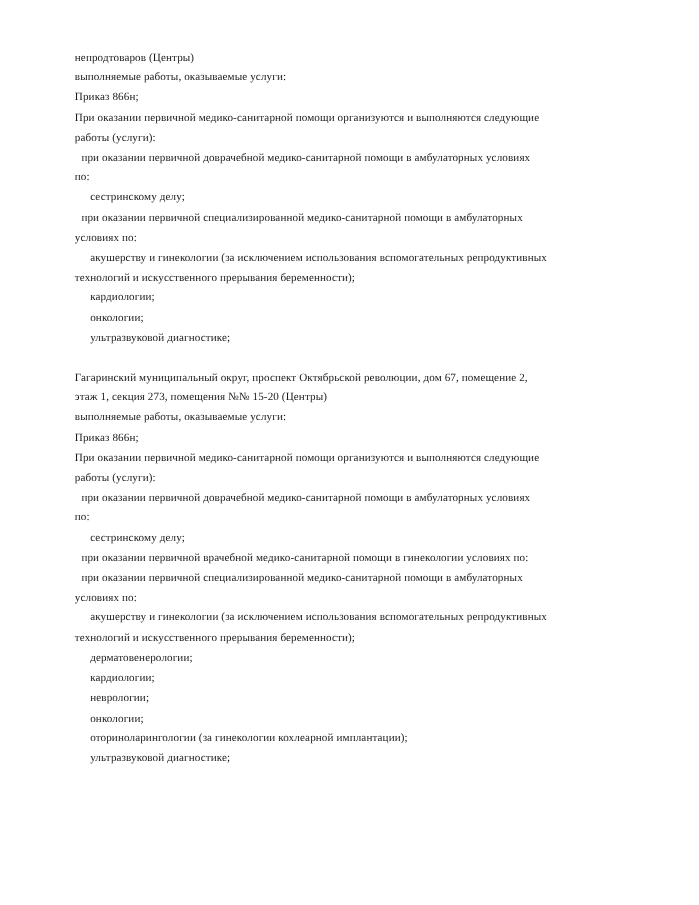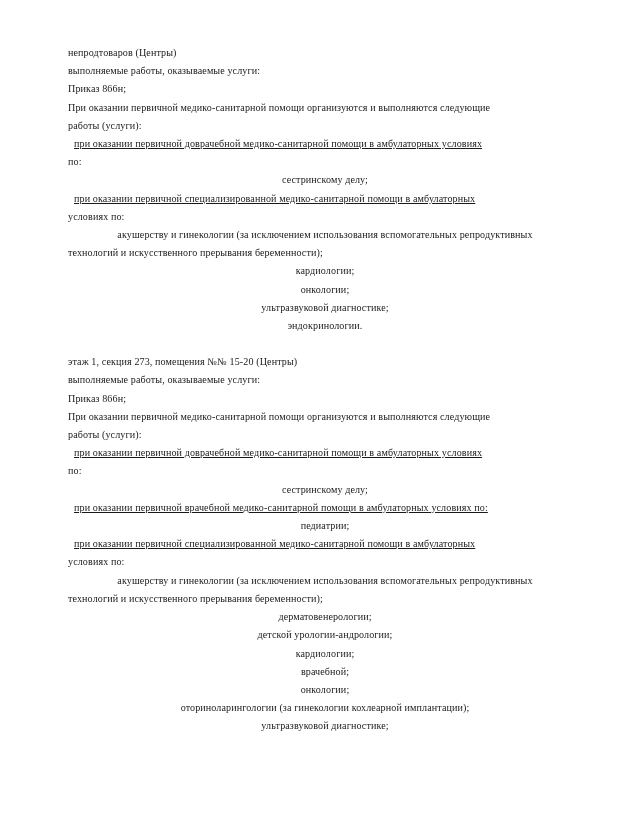--- a/index.html
+++ b/index.html
@@ -27,22 +27,22 @@
   }
   .line {
     font-size: 10.1px;
     line-height: 18.2px;
     text-align: left;
     white-space: pre-wrap;
     word-wrap: break-word;
     letter-spacing: 0.01em;
   }
   .indent-0 { padding-left: 0; }
-  .indent-1 { padding-left: 6px; text-decoration: underline; }
-  .indent-2 { padding-left: 14px; text-align: center; }
+  .indent-1 { padding-left: 6px; }
+  .indent-2 { padding-left: 14px; }
   .block-gap {
     height: 18px;
   }
   .para {
     margin: 0;
   }
 </style>
 </head>
 <body>
 
@@ -58,44 +58,42 @@
       <div class="line indent-1">при оказании первичной доврачебной медико-санитарной помощи в амбулаторных условиях</div>
       <div class="line indent-0">по:</div>
       <div class="line indent-2">сестринскому делу;</div>
       <div class="line indent-1">при оказании первичной специализированной медико-санитарной помощи в амбулаторных</div>
       <div class="line indent-0">условиях по:</div>
       <div class="line indent-2">акушерству и гинекологии (за исключением использования вспомогательных репродуктивных</div>
       <div class="line indent-0">технологий и искусственного прерывания беременности);</div>
       <div class="line indent-2">кардиологии;</div>
       <div class="line indent-2">онкологии;</div>
       <div class="line indent-2">ультразвуковой диагностике;</div>
-      <div class="line indent-2">эндокринологии.</div>
     </div>
 
     <div class="block-gap"></div>
 
     <div class="para">
+      <div class="line indent-0">Гагаринский муниципальный округ, проспект Октябрьской революции, дом 67, помещение 2,</div>
       <div class="line indent-0">этаж 1, секция 273, помещения №№ 15-20 (Центры)</div>
       <div class="line indent-0">выполняемые работы, оказываемые услуги:</div>
       <div class="line indent-0">Приказ 866н;</div>
       <div class="line indent-0">При оказании первичной медико-санитарной помощи организуются и выполняются следующие</div>
       <div class="line indent-0">работы (услуги):</div>
       <div class="line indent-1">при оказании первичной доврачебной медико-санитарной помощи в амбулаторных условиях</div>
       <div class="line indent-0">по:</div>
       <div class="line indent-2">сестринскому делу;</div>
-      <div class="line indent-1">при оказании первичной врачебной медико-санитарной помощи в амбулаторных условиях по:</div>
-      <div class="line indent-2">педиатрии;</div>
+      <div class="line indent-1">при оказании первичной врачебной медико-санитарной помощи в гинекологии условиях по:</div>
       <div class="line indent-1">при оказании первичной специализированной медико-санитарной помощи в амбулаторных</div>
       <div class="line indent-0">условиях по:</div>
       <div class="line indent-2">акушерству и гинекологии (за исключением использования вспомогательных репродуктивных</div>
       <div class="line indent-0">технологий и искусственного прерывания беременности);</div>
       <div class="line indent-2">дерматовенерологии;</div>
-      <div class="line indent-2">детской урологии-андрологии;</div>
       <div class="line indent-2">кардиологии;</div>
-      <div class="line indent-2">врачебной;</div>
+      <div class="line indent-2">неврологии;</div>
       <div class="line indent-2">онкологии;</div>
       <div class="line indent-2">оториноларингологии (за гинекологии кохлеарной имплантации);</div>
       <div class="line indent-2">ультразвуковой диагностике;</div>
 
     </div>
 
   </div>
 </div>
 
 </body></html>

